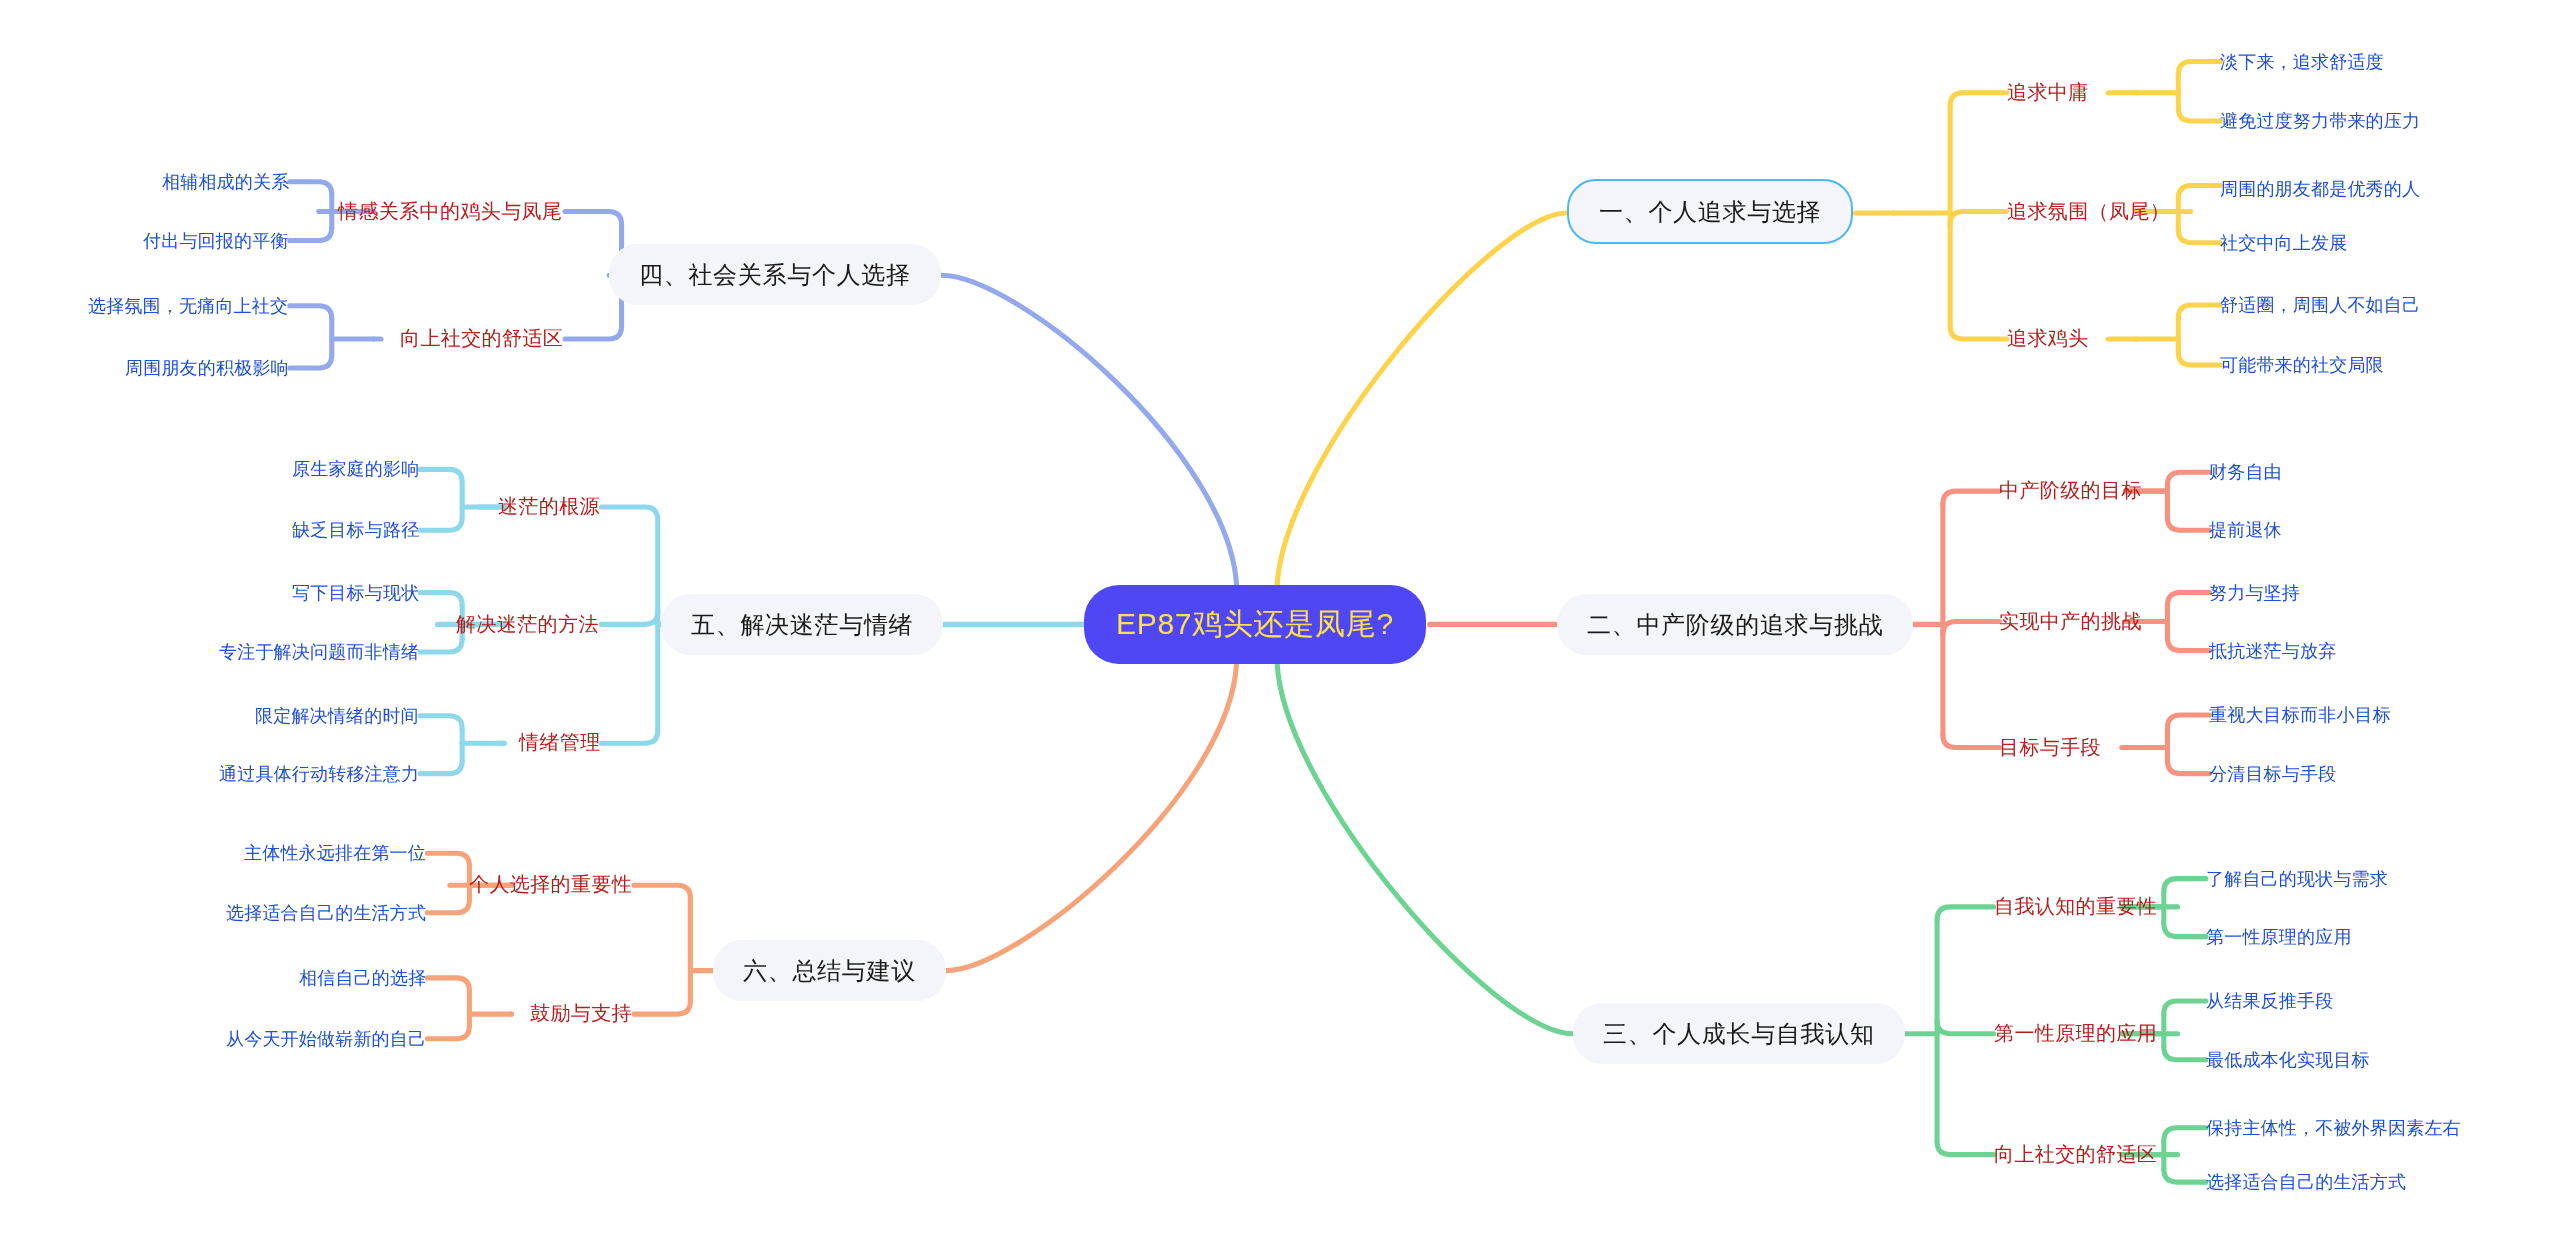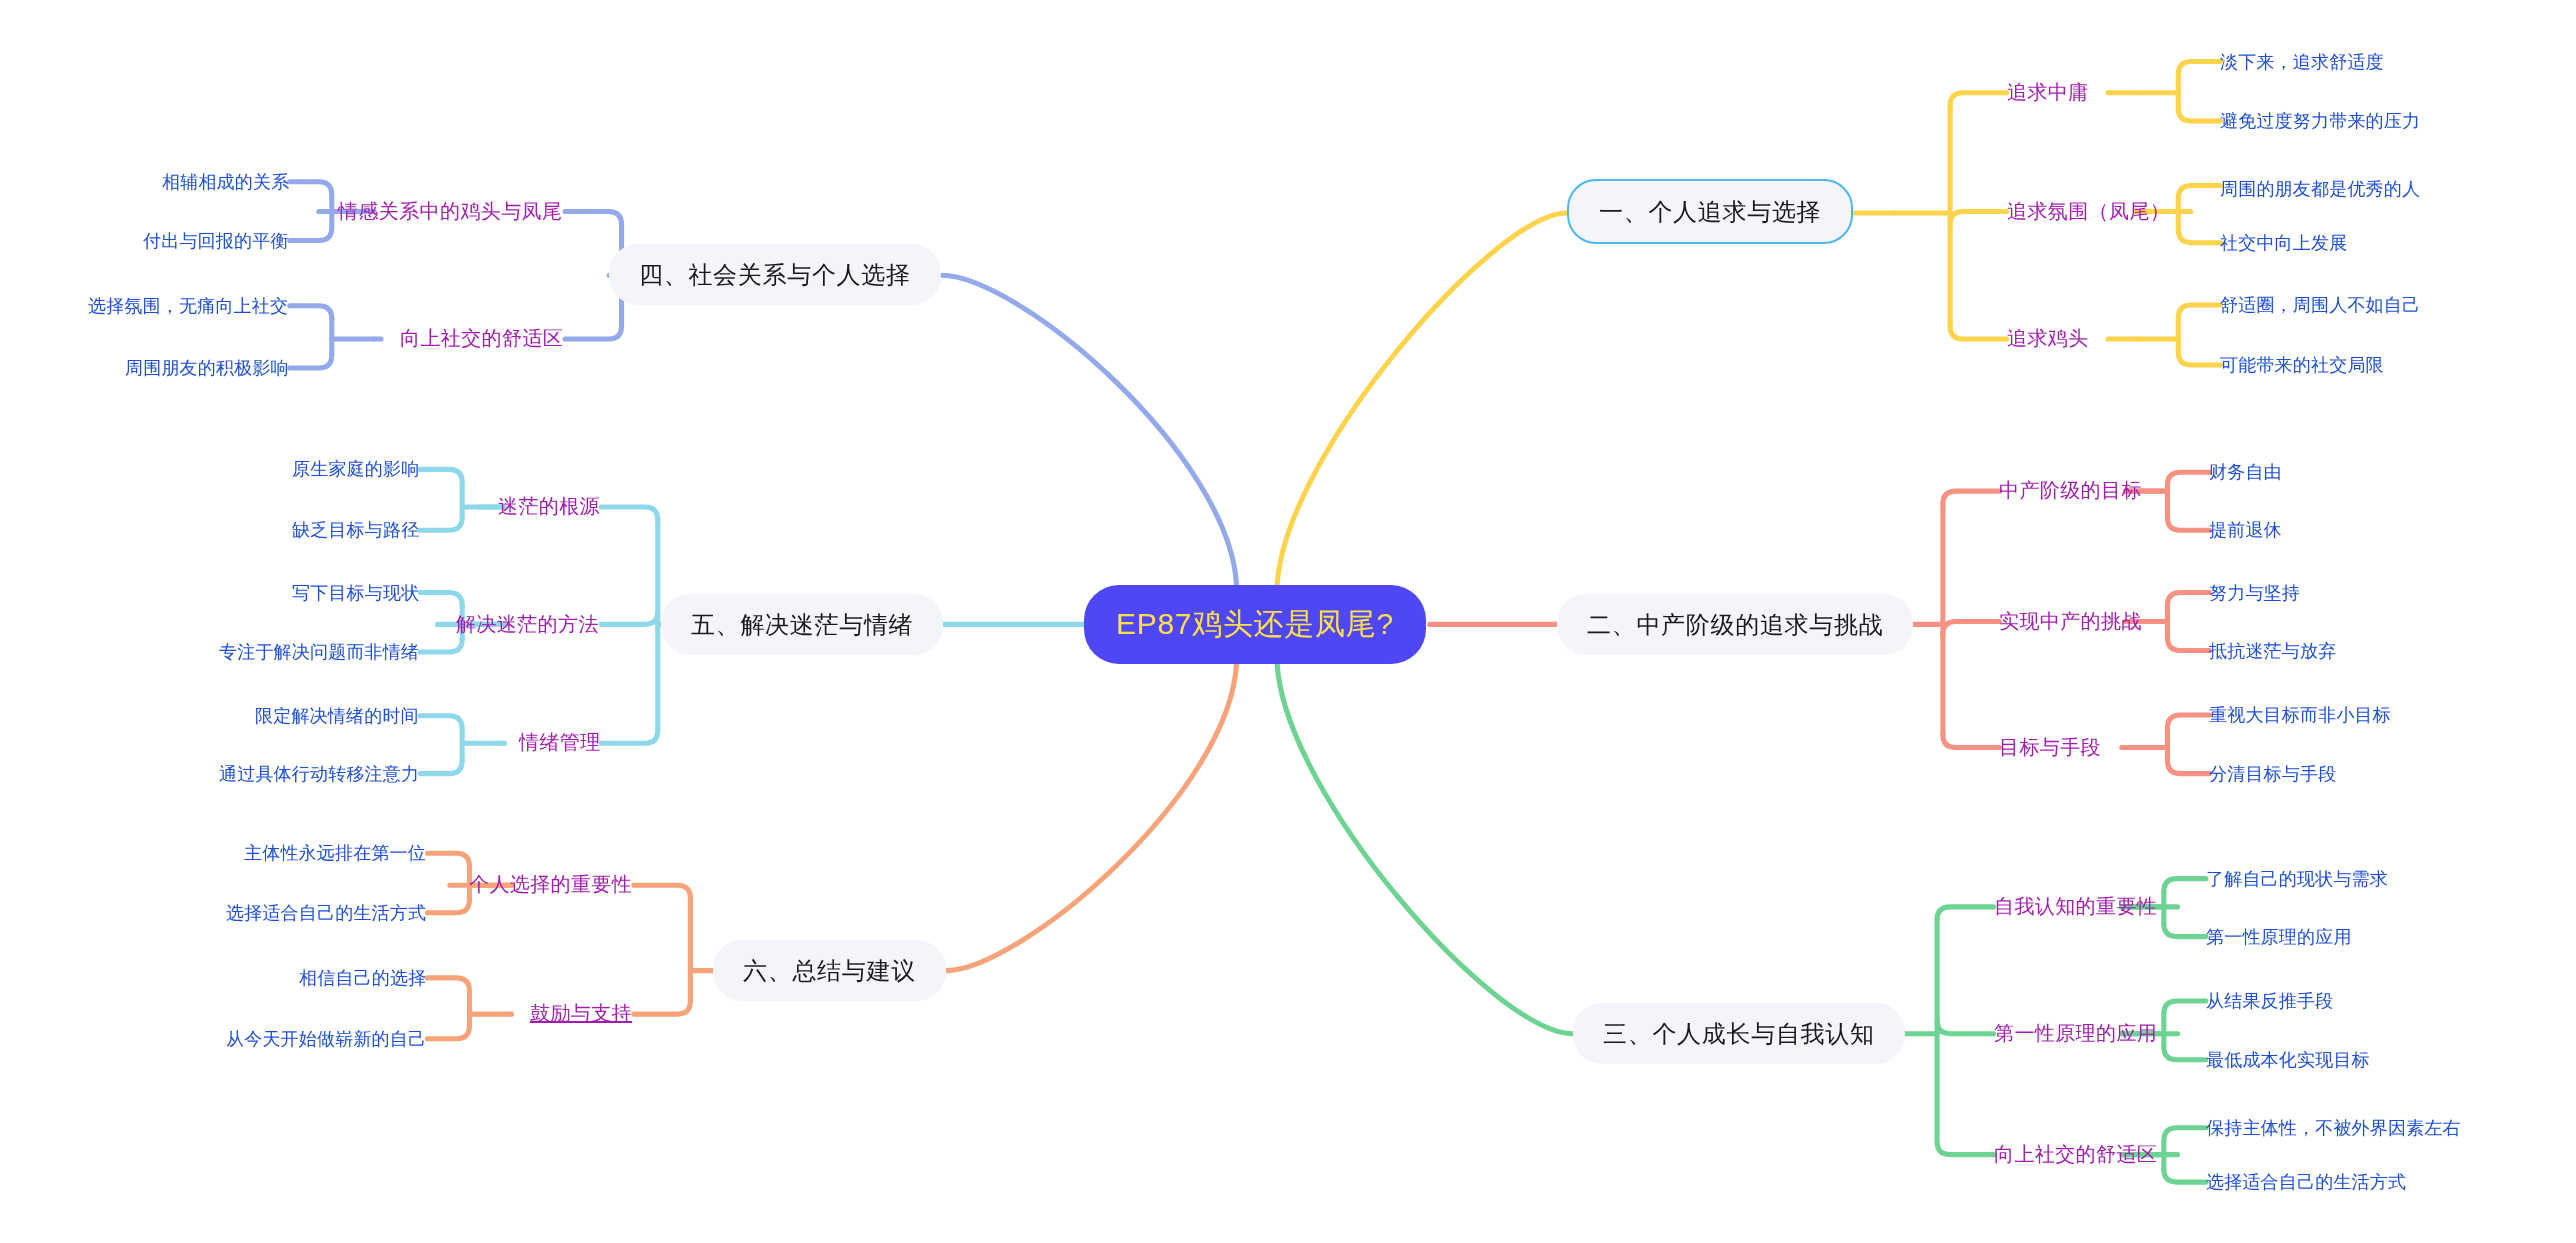--- a/index.html
+++ b/index.html
@@ -52,21 +52,21 @@
     padding: 14.5px 30px;
     font-weight: 400;
     letter-spacing: 0.7px;
   }
   .lvl1.outlined {
     border: 2.9px solid #4db8ef;
     background: #f4f4fb;
   }
   
   .lvl2 {
-    color: #a21caf;
+    color: #b91c1c;
     font-size: 20px;
     font-weight: 400;
     letter-spacing: 0.4px;
     background: transparent;
   }
   
   .lvl3 {
     color: #1d4ed8;
     font-size: 18px;
     font-weight: 400;
@@ -248,18 +248,18 @@
       <div class="node lvl2 anchor-r" style="visibility: visible; left: 456px; top: 611px;">解决迷茫的方法</div>
       <div class="node lvl3 anchor-r" style="visibility: visible; left: 292px; top: 581px;">写下目标与现状</div>
       <div class="node lvl3 anchor-r" style="visibility: visible; left: 219px; top: 640px;">专注于解决问题而非情绪</div>
       <div class="node lvl2 anchor-r" style="visibility: visible; left: 519px; top: 729px;">情绪管理</div>
       <div class="node lvl3 anchor-r" style="visibility: visible; left: 255px; top: 704px;">限定解决情绪的时间</div>
       <div class="node lvl3 anchor-r" style="visibility: visible; left: 219px; top: 762px;">通过具体行动转移注意力</div>
       <div class="node lvl1" style="visibility: visible; left: 713px; top: 940px;">六、总结与建议</div>
       <div class="node lvl2 anchor-r" style="visibility: visible; left: 469px; top: 871px;">个人选择的重要性</div>
       <div class="node lvl3 anchor-r" style="visibility: visible; left: 244px; top: 841px;">主体性永远排在第一位</div>
       <div class="node lvl3 anchor-r" style="visibility: visible; left: 226px; top: 901px;">选择适合自己的生活方式</div>
-      <div class="node lvl2 anchor-r" style="visibility: visible; left: 530px; top: 1000px; text-decoration: underline;">鼓励与支持</div>
+      <div class="node lvl2 anchor-r" style="visibility: visible; left: 530px; top: 1000px;">鼓励与支持</div>
       <div class="node lvl3 anchor-r" style="visibility: visible; left: 299px; top: 966px;">相信自己的选择</div>
       <div class="node lvl3 anchor-r" style="visibility: visible; left: 226px; top: 1027px;">从今天开始做崭新的自己</div>
     </div>
 </div>
 
 
 </body></html>

